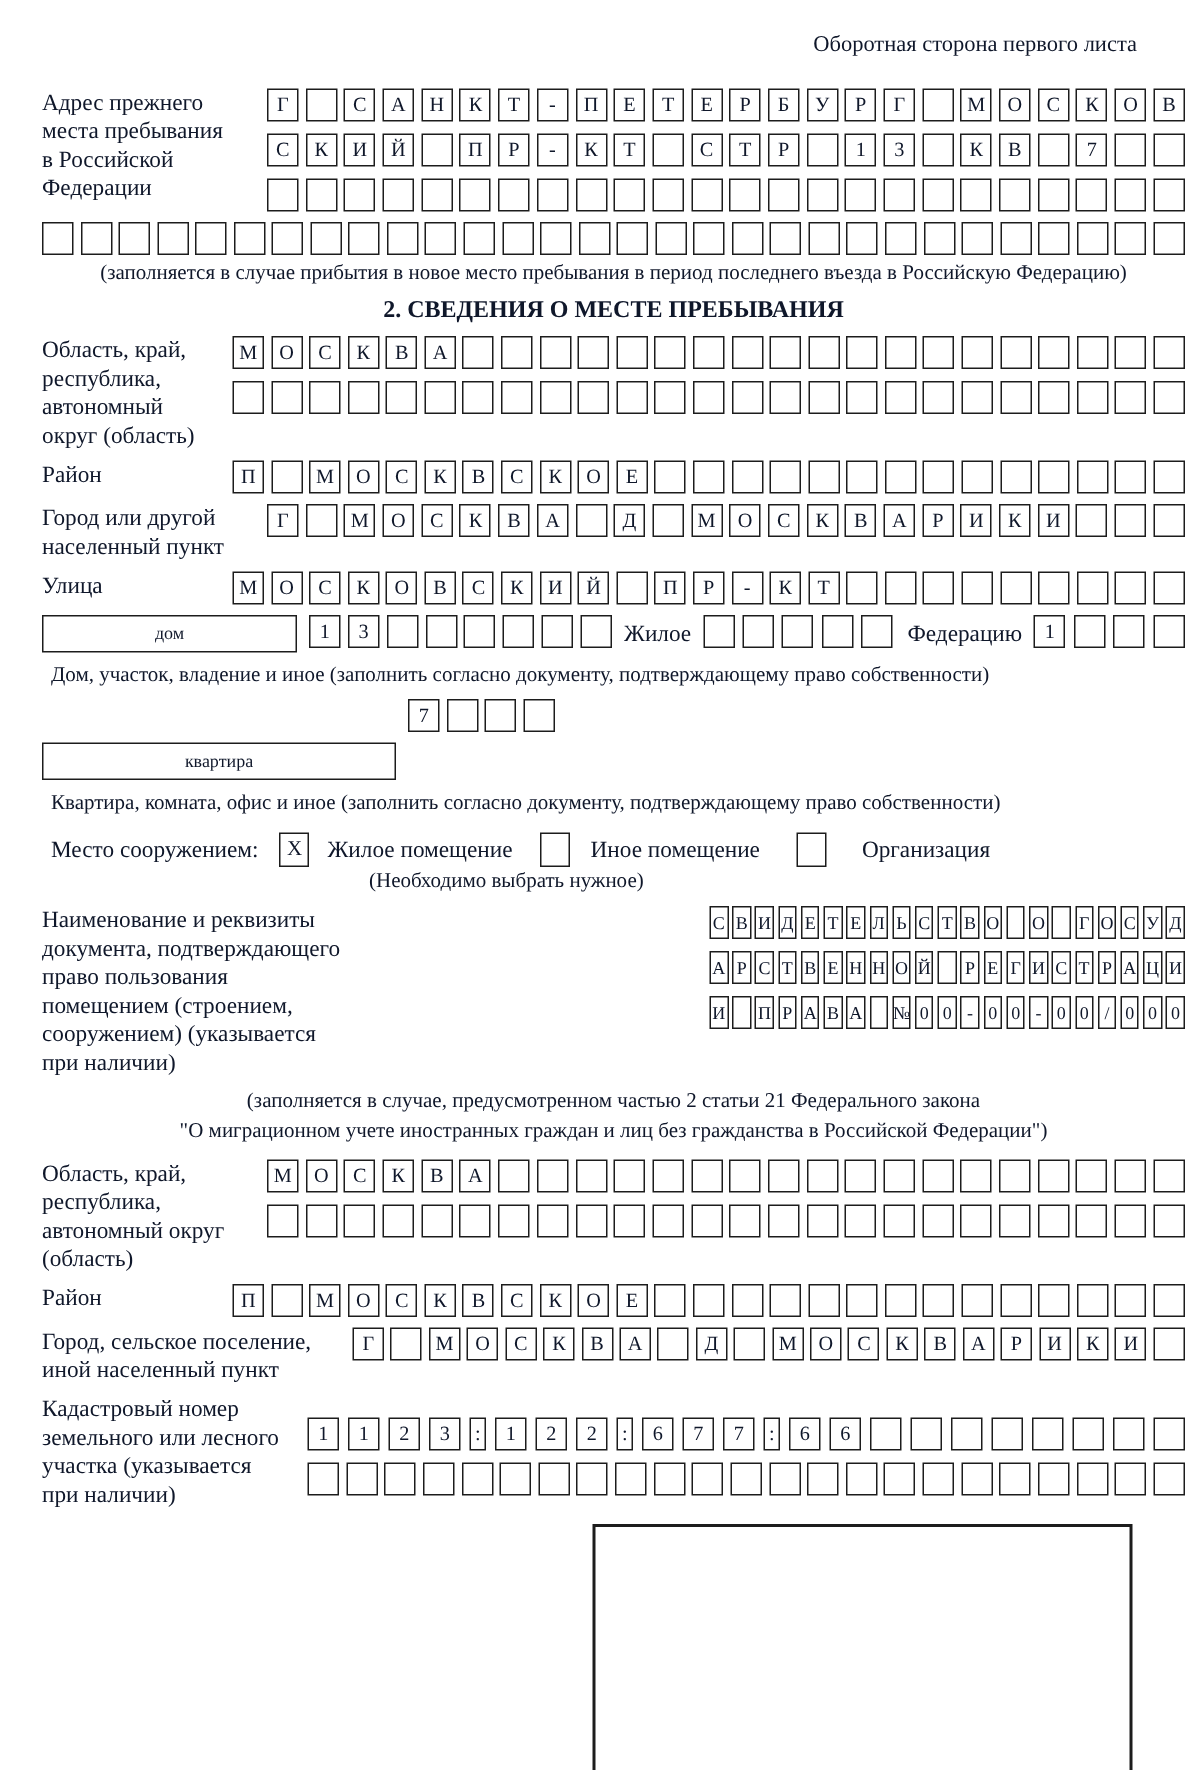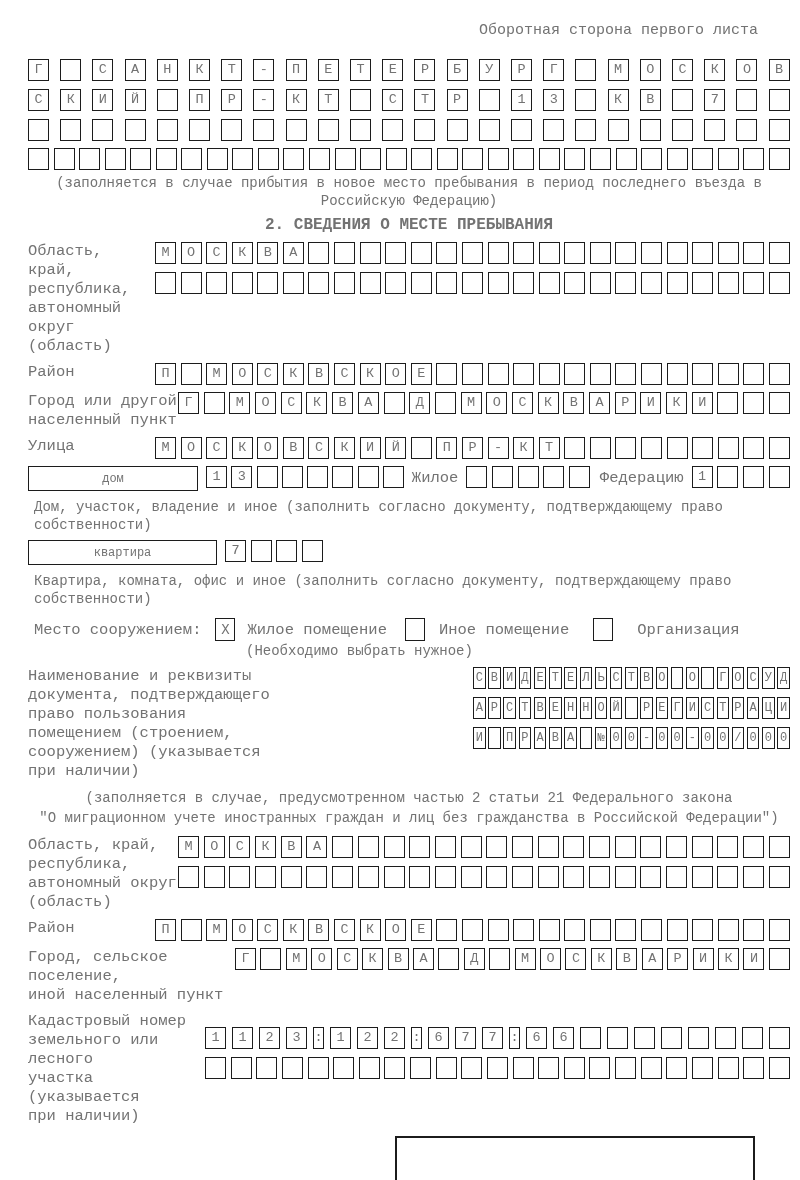--- a/index.html
+++ b/index.html
@@ -1,20 +1,20 @@
 <!DOCTYPE html>
 <html><head>
 <meta charset="utf-8">
 <style>
   html,body{margin:0;padding:0;background:#ffffff;}
   .page{
     width:800px;height:1180px;box-sizing:border-box;
     padding:0 10px 0 28px;overflow:hidden;position:relative;
-    background:#ffffff;color:#737373;
-    font-family:Liberation Mono, monospace;
+    background:#ffffff;color:#0f172a;
+    font-family:Liberation Serif, serif;
   }
   .hdr-note{margin-top:22px;text-align:right;padding-right:32px;font-size:15px;}
   .prelines{white-space:pre-line;}
   .lbl{font-size:15.5px;line-height:19px;flex-shrink:0;}
   .w150{width:150px;}
   .w127{width:127px;}
   .w207{width:207px;}
   .w177{width:177px;}
   .w445{width:445px;}
   .formrow{display:flex;align-items:flex-start;margin-bottom:7px;}
@@ -59,20 +59,24 @@
   .mt20{margin-top:20px;}
 </style>
 </head>
 <body>
 
 <div class="page">
 
   <div class="hdr-note">Оборотная сторона первого листа</div>
 
   <div class="formrow mt20">
+    <div class="lbl w150 prelines">Адрес прежнего
+места пребывания
+в Российской
+Федерации</div>
     <div class="gridcol">
       <div class="cellrow">
           <span class="cell">Г</span>
           <span class="cell"></span>
           <span class="cell">С</span>
           <span class="cell">А</span>
           <span class="cell">Н</span>
           <span class="cell">К</span>
           <span class="cell">Т</span>
           <span class="cell">-</span>
@@ -369,21 +373,21 @@
     <div class="cellrow house-cells3">
         <span class="cell">1</span>
         <span class="cell"></span>
         <span class="cell"></span>
         <span class="cell"></span>
       </div>
   </div>
   <div class="caption" style="margin-left:6px;margin-bottom:6px;">Дом, участок, владение и иное (заполнить согласно документу, подтверждающему право собственности)</div>
 
   <div class="formrow">
-    <div class="bigbox" style="width:189px;">квартира</div>
+    <div class="bigbox" style="width:236px;margin-top:29px;">квартира</div>
     <div class="cellrow apt-cells">
         <span class="cell">7</span>
         <span class="cell"></span>
         <span class="cell"></span>
         <span class="cell"></span>
       </div>
   </div>
   <div class="caption" style="margin-left:6px;">Квартира, комната, офис и иное (заполнить согласно документу, подтверждающему право собственности)</div>
 
   <div class="stay-row">

